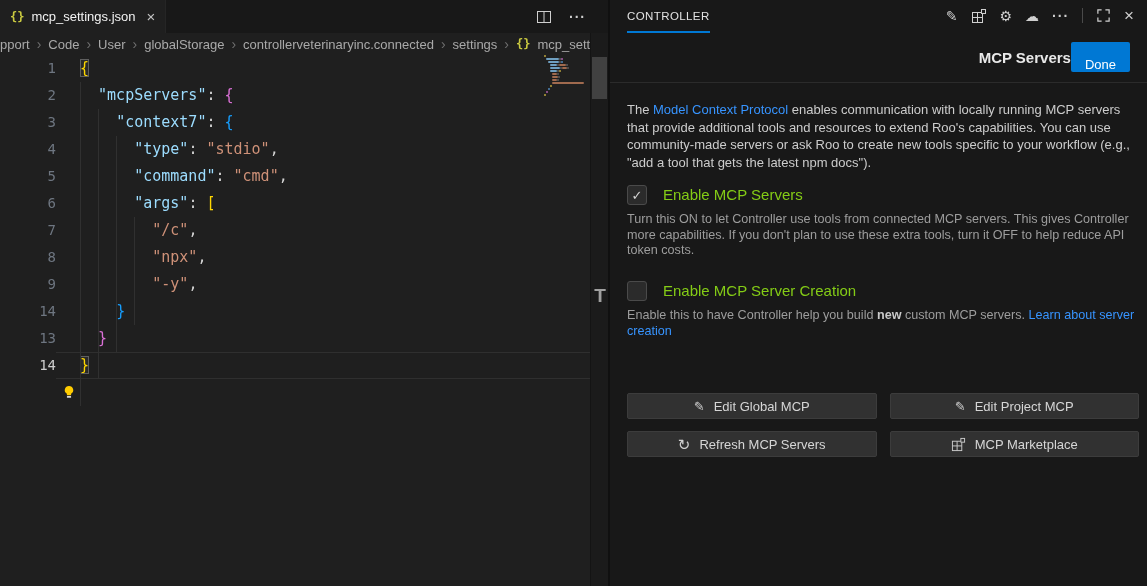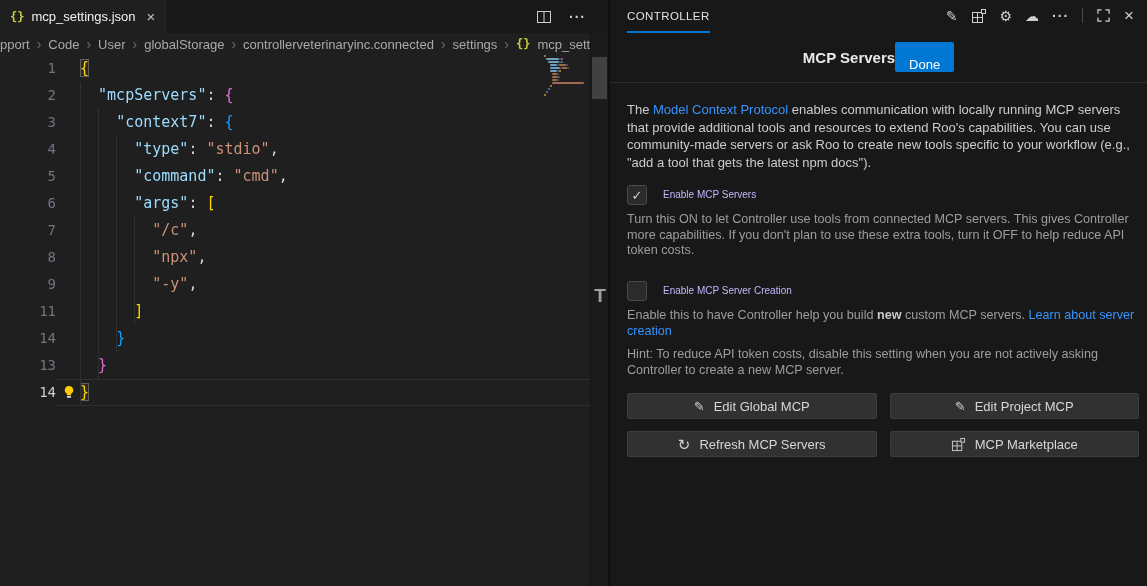--- a/index.html
+++ b/index.html
@@ -51,35 +51,35 @@
 
   
   .panel{position:absolute;left:610px;top:0;width:537px;height:586px;background:#181818;color:#cccccc}
   .controller-tab{position:absolute;left:17px;top:0;height:31px;display:flex;align-items:center;
                   font-size:11.5px;letter-spacing:.4px;color:#e2e2e2;border-bottom:2px solid #0078d4;cursor:pointer}
   .panel-actions{position:absolute;right:13px;top:7px;display:flex;align-items:center;gap:13px;color:#cfcfcf}
   .pa-icon{font-size:14px;line-height:1;cursor:pointer;color:#cfcfcf}
   .pa-sep{width:1px;height:15px;background:#4a4a4a}
 
   .title-row{position:absolute;left:17px;right:17px;top:44px;height:26px;display:flex;
-             align-items:center;justify-content:center}
+             align-items:center;justify-content:flex-end}
   .panel-title{font-size:15px;font-weight:bold;color:#e9e9e9}
   .done-btn{background:#0078d4;color:#fff;border:none;border-radius:2px;font-size:13px;
             padding:15px 14px;height:26px;cursor:pointer;font-family:"Liberation Sans",sans-serif}
   .hsep{position:absolute;left:0;right:0;top:82px;height:1px;background:#2b2b2b}
 
   .content{position:absolute;left:17px;top:0;width:512px;height:540px;font-size:13px;line-height:17.5px}
   .blk{position:absolute;left:0;width:100%}
   .link{color:#3794ff;cursor:pointer;text-decoration:none}
   .dim{color:#9d9d9d;font-size:12.6px;line-height:15.6px}
   .chk-row{display:flex;align-items:center;gap:16px}
   .chk{width:18px;height:18px;background:#2b2b2b;border:1px solid #4a4a4a;border-radius:3px;
        display:flex;align-items:center;justify-content:center;cursor:pointer;flex:none}
   .tick{color:#d4d4d4;font-size:13px;line-height:1}
-  .chk-label{font-size:10px;color:#c4b5fd}
+  .chk-label{font-size:15px;color:#84cc16}
   .btn-grid{display:grid;grid-template-columns:1fr 1fr;gap:12px 13px}
   .gbtn{height:26px;background:#313131;border:1px solid #3c3c3c;border-radius:2px;color:#d6d6d6;
         font-size:13px;display:flex;align-items:center;justify-content:center;gap:9px;cursor:pointer;
         font-family:"Liberation Sans",sans-serif}
   .bicon{font-size:13px;line-height:1;color:#cfcfcf;display:flex;align-items:center}
   svg{display:block}
 </style>
 </head>
 <body>
 
@@ -153,24 +153,20 @@
           <span class="ln">7</span>
           <span class="lt"><span class="tk-pln">        </span><span class="tk-str">"/c"</span><span class="tk-pln">,</span></span>
         </div>
         <div class="code-line">
           <span class="ln">8</span>
           <span class="lt"><span class="tk-pln">        </span><span class="tk-str">"npx"</span><span class="tk-pln">,</span></span>
         </div>
         <div class="code-line">
           <span class="ln">9</span>
           <span class="lt"><span class="tk-pln">        </span><span class="tk-str">"-y"</span><span class="tk-pln">,</span></span>
-        </div>
-        <div class="code-line">
-          <span class="ln">11</span>
-          <span class="lt"><span class="tk-pln">      </span><span class="tk-b1">]</span></span>
         </div>
         <div class="code-line">
           <span class="ln">14</span>
           <span class="lt"><span class="tk-pln">    </span><span class="tk-b3">}</span></span>
         </div>
         <div class="code-line">
           <span class="ln">13</span>
           <span class="lt"><span class="tk-pln">  </span><span class="tk-b2">}</span></span>
         </div>
         <div class="code-line current">
@@ -273,21 +269,20 @@
 
     <div class="blk dim" style="top:308px">
       <span>Enable this to have Controller help you build </span><b style="color:#c9c9c9">new</b><span> custom MCP servers. </span><span class="link">Learn about server creation</span>
     </div>
 
     <div class="blk chk-row" style="top:281px">
       <span class="chk"></span>
       <span class="chk-label">Enable MCP Server Creation</span>
     </div>
 
-    <div class="blk dim" style="top:347px">Hint: To reduce API token costs, disable this setting when you are not actively asking Controller to create a new MCP server.</div>
 
     <div class="blk btn-grid" style="top:393px">
       <button class="gbtn">
         <span class="bicon">✎</span>
         <span>Edit Global MCP</span>
       </button>
       <button class="gbtn">
         <span class="bicon">✎</span>
         <span>Edit Project MCP</span>
       </button>

